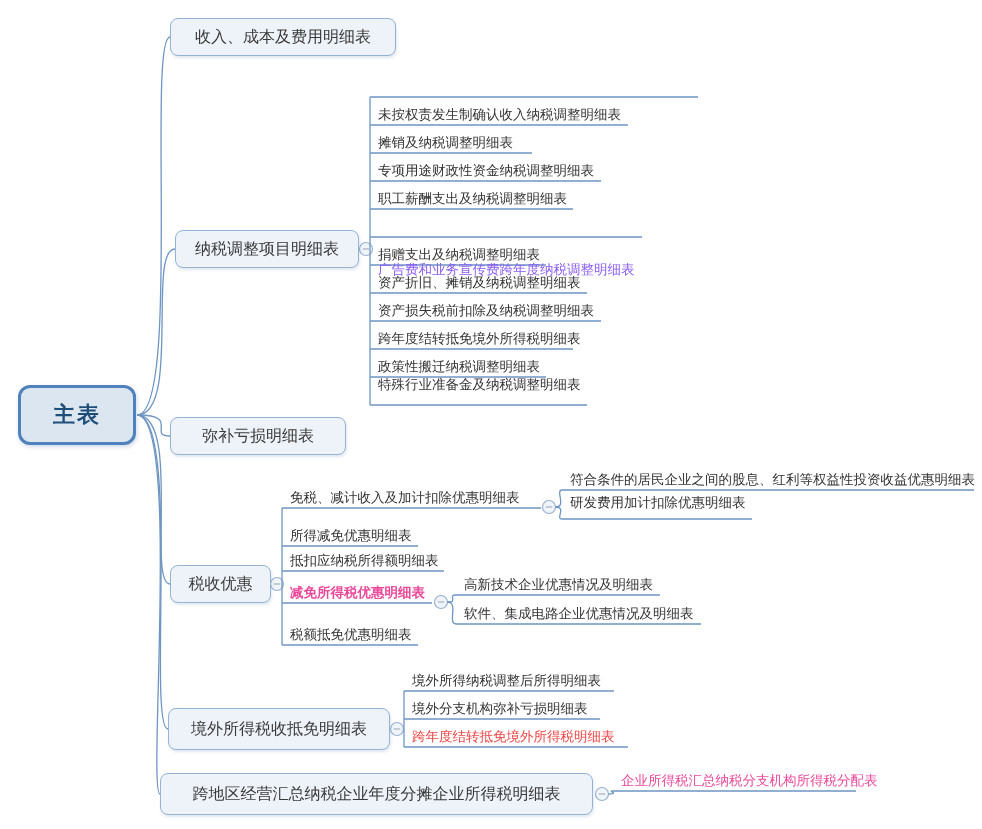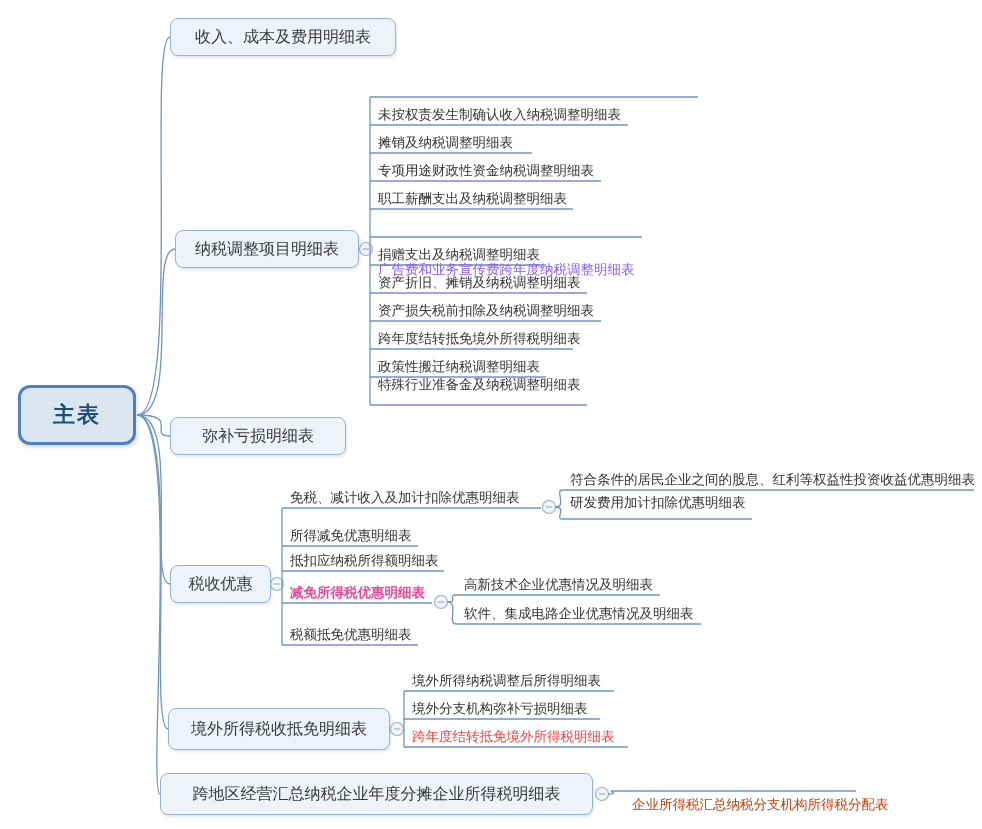--- a/index.html
+++ b/index.html
@@ -108,15 +108,15 @@
       <div class="leaf-label" style="left: 290px; top: 552px; color: rgb(51, 51, 51);">抵扣应纳税所得额明细表</div>
       <div class="leaf-label" style="left: 290px; top: 584px; color: #ec4899; font-weight: bold;">减免所得税优惠明细表</div>
       <div class="leaf-label" style="left: 464px; top: 576px; color: rgb(51, 51, 51);">高新技术企业优惠情况及明细表</div>
       <div class="leaf-label" style="left: 464px; top: 605px; color: rgb(51, 51, 51);">软件、集成电路企业优惠情况及明细表</div>
       <div class="leaf-label" style="left: 290px; top: 626px; color: rgb(51, 51, 51);">税额抵免优惠明细表</div>
       <div class="box topic-box" style="left: 168px; top: 708px; width: 222px; height: 42px;">境外所得税收抵免明细表</div>
       <div class="leaf-label" style="left: 412px; top: 672px; color: rgb(51, 51, 51);">境外所得纳税调整后所得明细表</div>
       <div class="leaf-label" style="left: 412px; top: 700px; color: rgb(51, 51, 51);">境外分支机构弥补亏损明细表</div>
       <div class="leaf-label" style="left: 412px; top: 728px; color: #ef4444;">跨年度结转抵免境外所得税明细表</div>
       <div class="box topic-box" style="left: 160px; top: 773px; width: 433px; height: 42px;">跨地区经营汇总纳税企业年度分摊企业所得税明细表</div>
-      <div class="leaf-label" style="left: 621px; top: 796px; color: #c2410c; margin-left: 11px;">企业所得税汇总纳税分支机构所得税分配表</div>
+      <div class="leaf-label" style="left: 621px; top: 772px; color: #ec4899;">企业所得税汇总纳税分支机构所得税分配表</div>
     </div>
 </div>
 
 </body></html>

